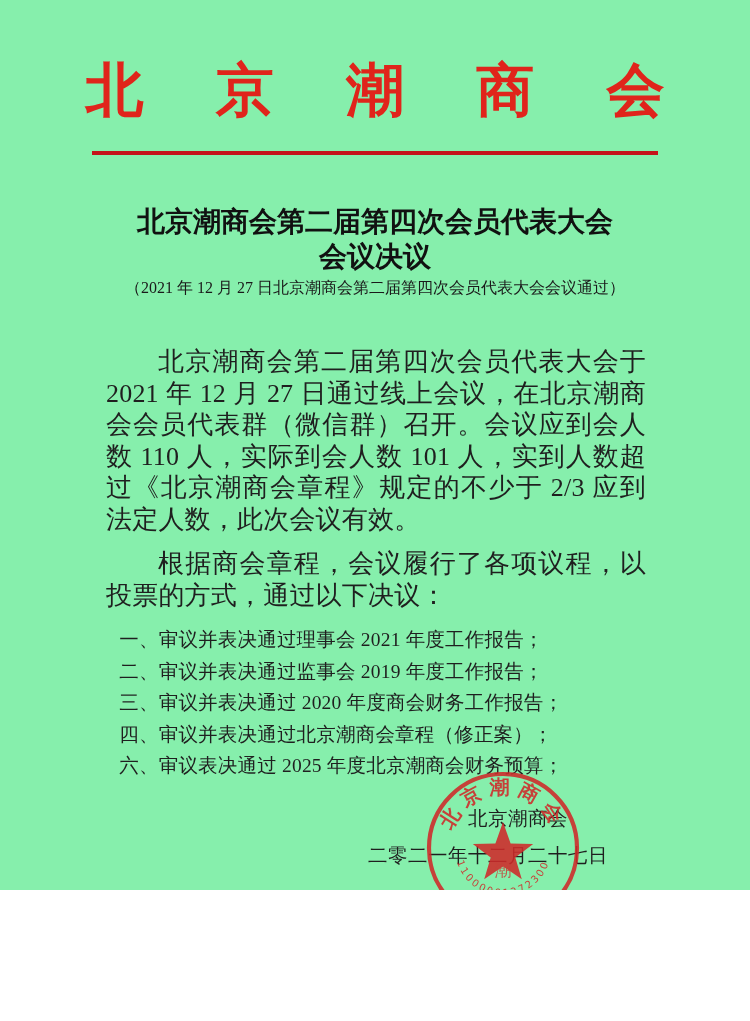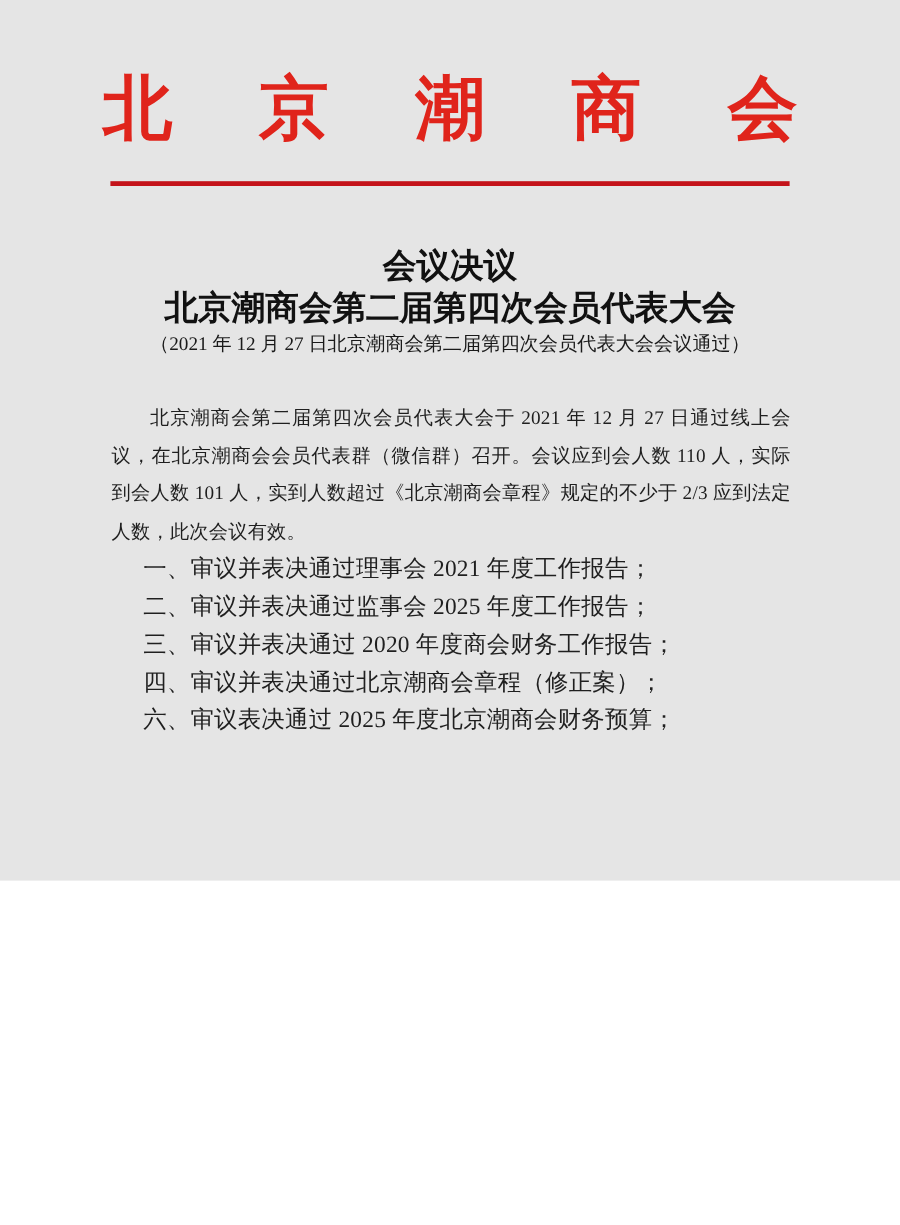--- a/index.html
+++ b/index.html
@@ -7,23 +7,23 @@
     padding: 0;
     background: #ffffff;
   }
   body {
     font-family: "Liberation Serif", "DejaVu Serif", serif;
     color: #1a1a1a;
   }
   .page {
     position: relative;
     width: 750px;
-    height: 734px;
+    height: 890px;
     margin: 0 auto;
-    background: #e5e5e5;
+    background: #86efac;
     overflow: hidden;
   }
 
   
   .letterhead {
     position: absolute;
     left: 0;
     top: 58px;
     width: 750px;
     text-align: center;
@@ -77,26 +77,26 @@
   }
 
   
   .body-block {
     position: absolute;
     left: 93px;
     top: 333px;
     width: 566px;
   }
   .para {
-    font-size: 16px;
+    font-size: 26px;
     line-height: 31.5px;
     text-align: justify;
     text-justify: inter-ideograph;
     color: #1f1f1f;
-    margin: 0;
+    margin: 13px;
     letter-spacing: 0.2px;
   }
   .para.indent {
     text-indent: 2em;
   }
   .resolution-list {
     list-style: none;
     margin: 0;
     padding: 0;
   }
@@ -162,30 +162,31 @@
 <body>
 
 <div class="page">
 
   <div class="letterhead">
     <div class="letterhead-title">北 京 潮 商 会</div>
   </div>
   <div class="letterhead-rule"></div>
 
   <div class="doc-title">
+    <span class="tl">北京潮商会第二届第四次会员代表大会</span>
     <span class="tl">会议决议</span>
-    <span class="tl">北京潮商会第二届第四次会员代表大会</span>
   </div>
   <div class="doc-subtitle">（2021 年 12 月 27 日北京潮商会第二届第四次会员代表大会会议通过）</div>
 
   <div class="body-block">
     <p class="para indent">北京潮商会第二届第四次会员代表大会于 2021 年 12 月 27 日通过线上会议，在北京潮商会会员代表群（微信群）召开。会议应到会人数 110 人，实际到会人数 101 人，实到人数超过《北京潮商会章程》规定的不少于 2/3 应到法定人数，此次会议有效。</p>
+    <p class="para indent">根据商会章程，会议履行了各项议程，以投票的方式，通过以下决议：</p>
     <ul class="resolution-list">
       <li class="resolution-item">一、审议并表决通过理事会 2021 年度工作报告；</li>
-      <li class="resolution-item">二、审议并表决通过监事会 2025 年度工作报告；</li>
+      <li class="resolution-item">二、审议并表决通过监事会 2019 年度工作报告；</li>
       <li class="resolution-item">三、审议并表决通过 2020 年度商会财务工作报告；</li>
       <li class="resolution-item">四、审议并表决通过北京潮商会章程（修正案）；</li>
       <li class="resolution-item">六、审议表决通过 2025 年度北京潮商会财务预算；</li>
     </ul>
   </div>
 
   <div class="signature">
     <div class="sign-line sign-org">北京潮商会</div>
     <div class="sign-line sign-date">二零二一年十二月二十七日</div>
   </div>

